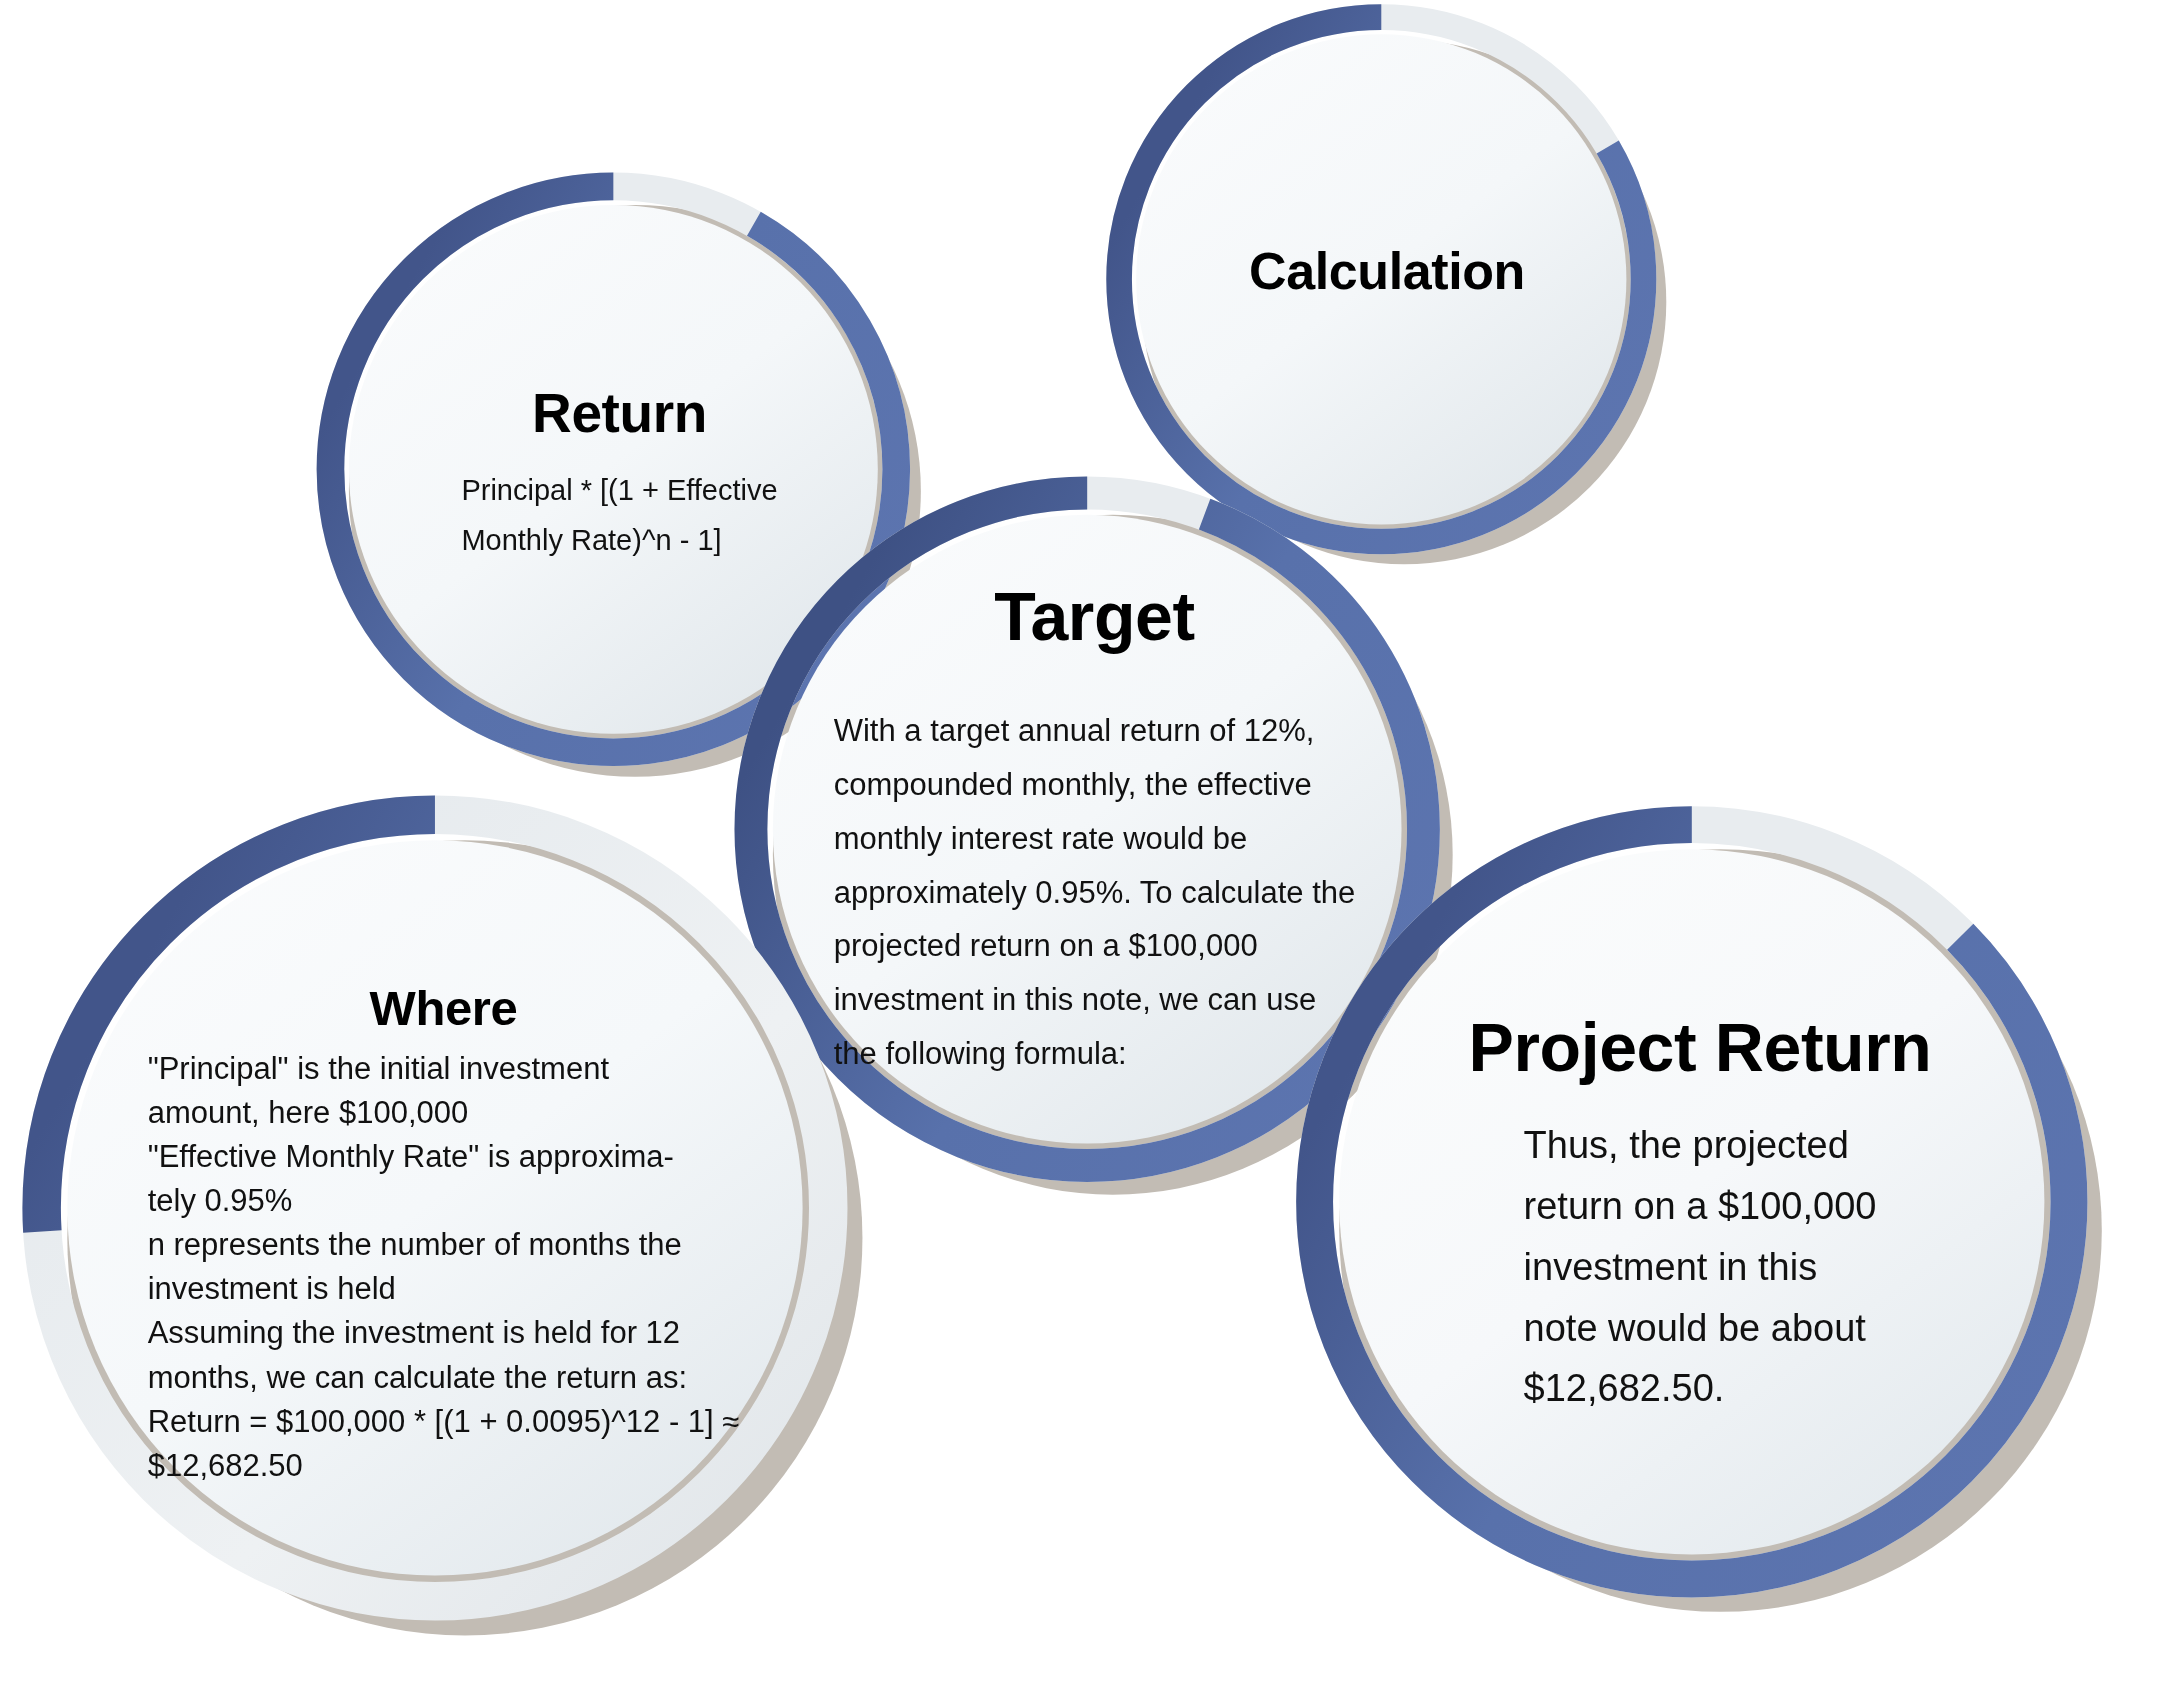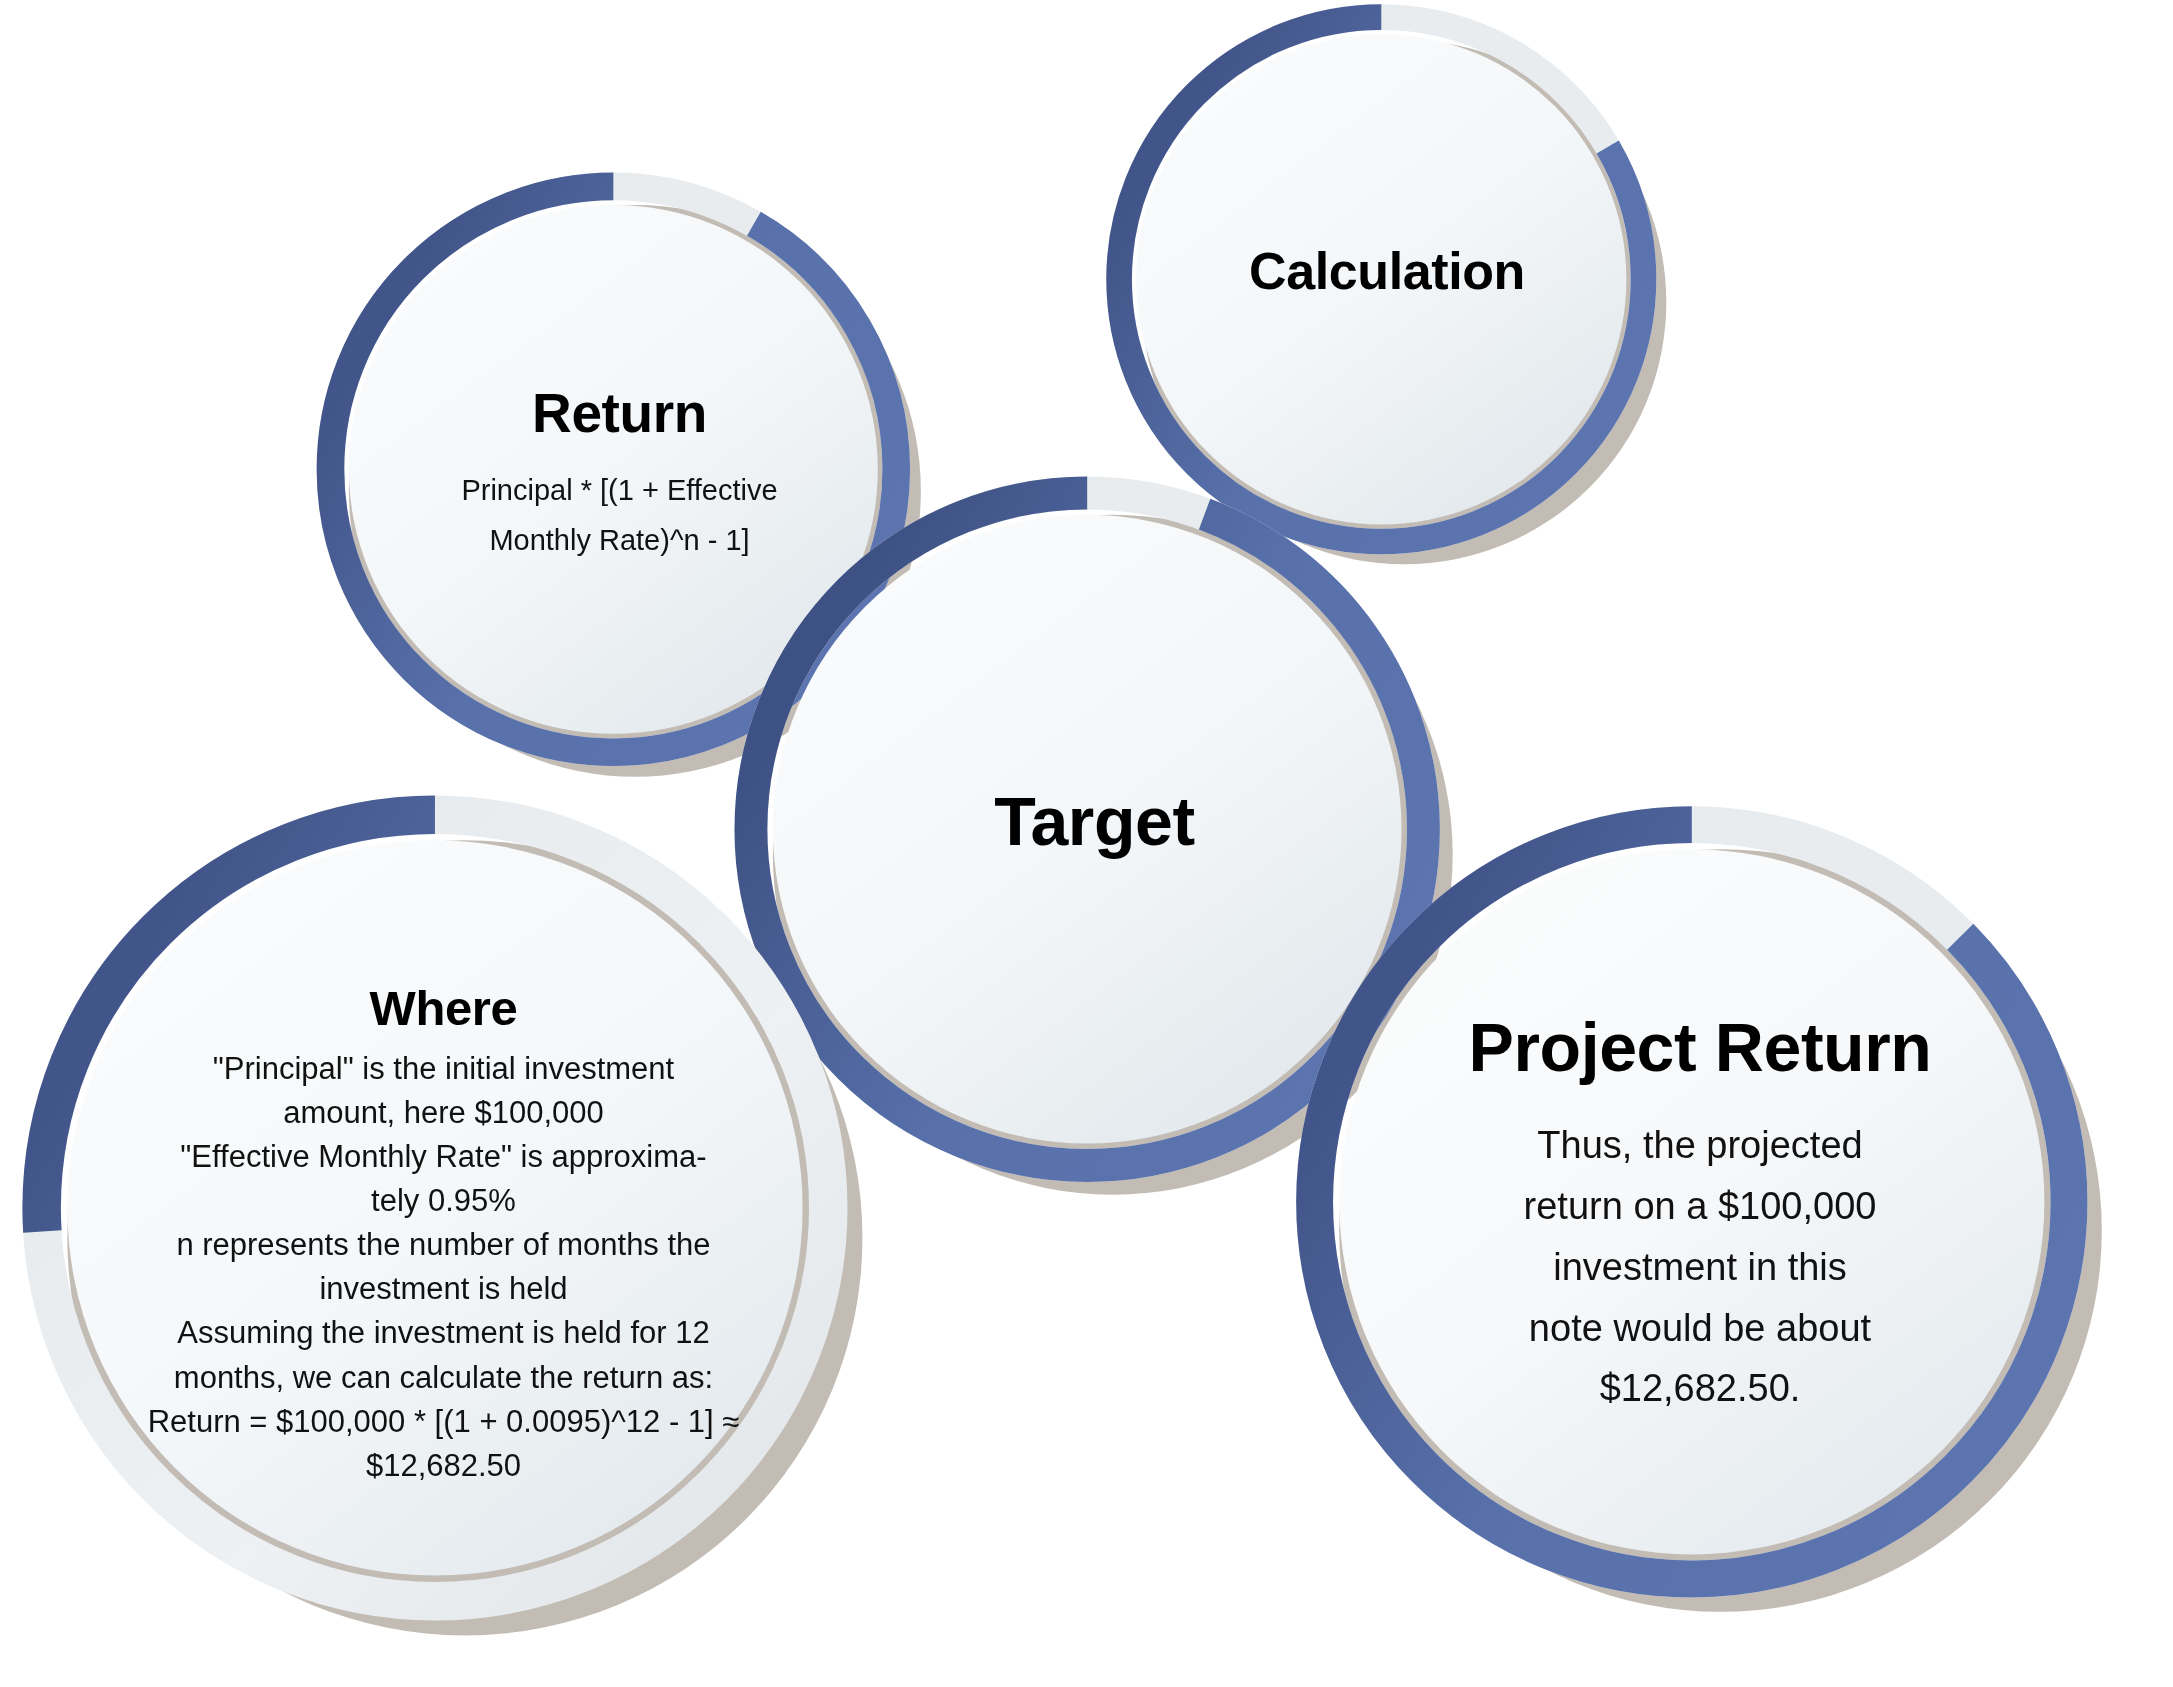--- a/index.html
+++ b/index.html
@@ -37,21 +37,20 @@
     height: 100%;
     overflow: visible;
   }
 
   .node .content {
     position: absolute;
     display: flex;
     flex-direction: column;
     align-items: center;
     justify-content: center;
-    text-align: center;
     box-sizing: border-box;
     color: #000000;
   }
 
   .node .title {
     font-weight: 700;
     letter-spacing: -0.4px;
     line-height: 1.05;
     color: #000000;
     white-space: nowrap;
@@ -180,20 +179,27 @@
           </linearGradient>
         </defs>
         <circle cx="105" cy="105" r="93" fill="#c2bcb4"></circle>
         <circle cx="98" cy="98" r="92" fill="none" stroke="#e8ecef" stroke-width="9"></circle>
         <circle cx="98" cy="98" r="92" fill="none" stroke="url(#blue-target)" stroke-width="9" stroke-dasharray="545 33" stroke-dashoffset="0" transform="rotate(-90 98 98) scale(1,-1) translate(0,-196)"></circle>
         <circle cx="98" cy="98" r="86" fill="url(#face-target)"></circle>
       </svg>
     </div>
     <div class="content">
       <div class="title">Target</div>
+      <div class="body">With a target annual return of 12%,
+compounded monthly, the effective
+monthly interest rate would be
+approximately 0.95%. To calculate the
+projected return on a $100,000
+investment in this note, we can use
+the following formula:</div>
     </div>
   </div>
 
   <div class="node" id="node-where">
     <div class="ring-wrap">
       <svg class="ring" viewBox="0 0 200 200">
         <defs>
           <linearGradient id="face-where" x1="0" y1="0" x2="0.75" y2="1">
             <stop offset="0%" stop-color="#fbfcfd"></stop>
             <stop offset="55%" stop-color="#f5f8fa"></stop>

